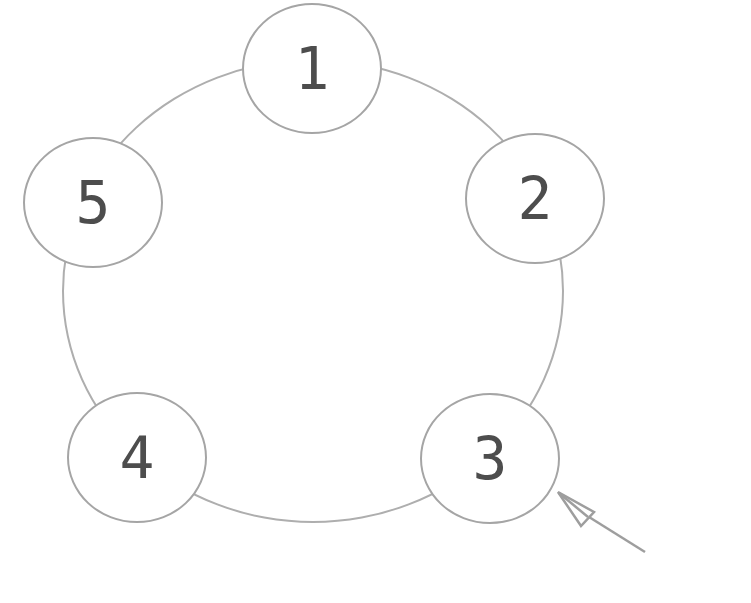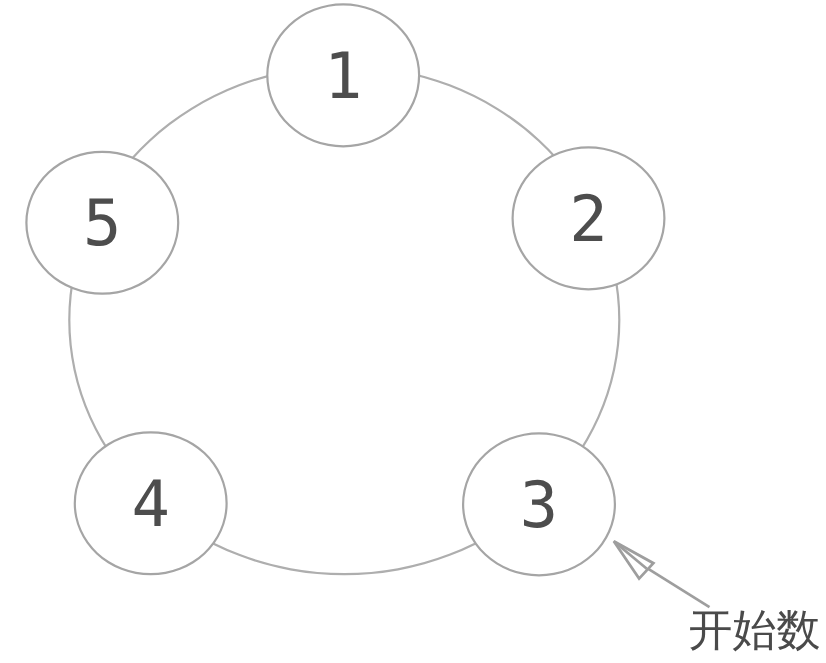--- a/index.html
+++ b/index.html
@@ -98,15 +98,14 @@
 
   <svg class="arrow-layer" viewBox="0 0 751 603" xmlns="http://www.w3.org/2000/svg">
 
     <line x1="645" y1="552" x2="589" y2="517"></line>
 
     <polygon points="558,492 594,512 581,526"></polygon>
 
     <line x1="559" y1="493" x2="588" y2="517"></line>
   </svg>
 
-  <div class="annotation-label">开始数</div>
 
 </div>
 
 </body></html>

